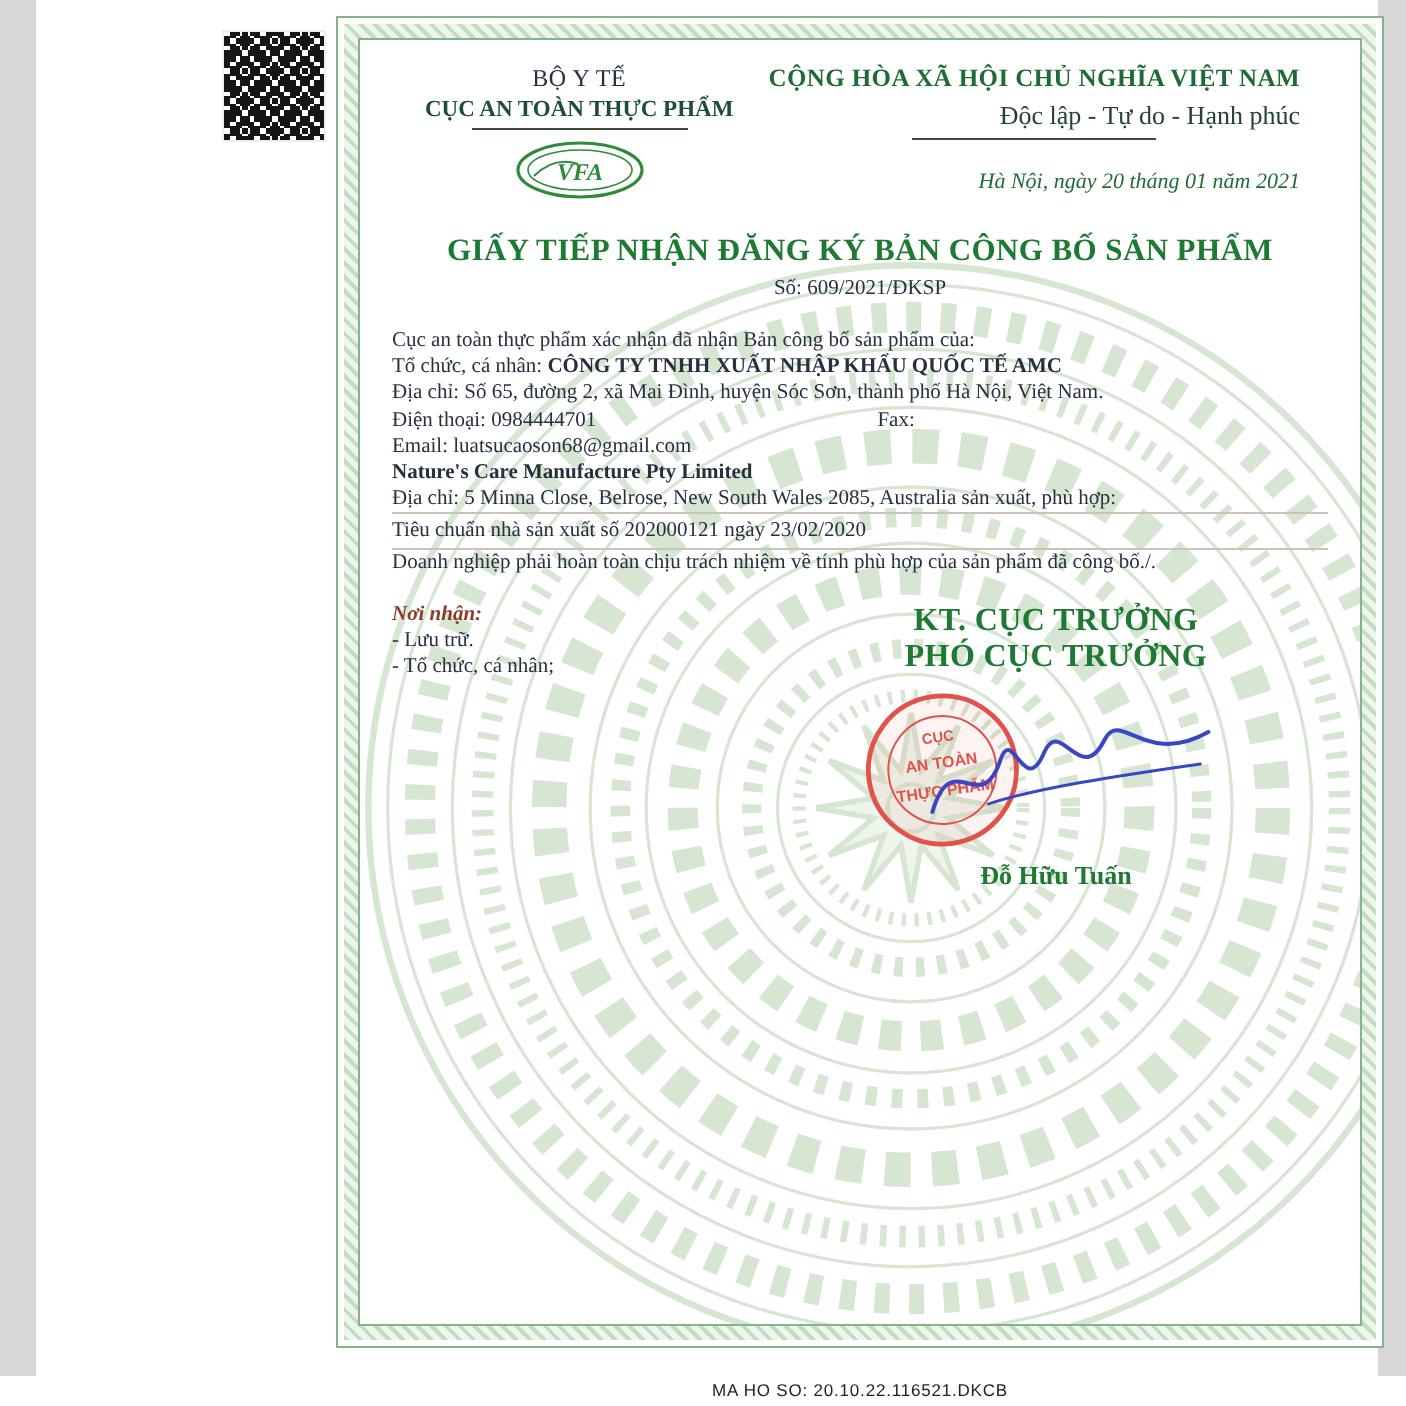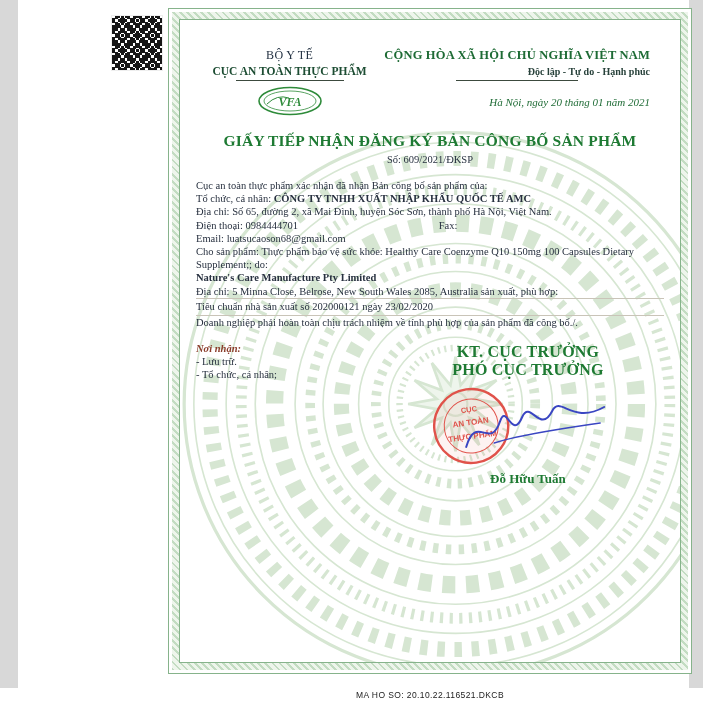--- a/index.html
+++ b/index.html
@@ -21,34 +21,34 @@
     background-position: 0 0, 3px 2px;
     outline:1px solid #eee;
   }
 
   
   .frame { position:absolute; left:168px; top:8px; width:524px; height:666px;
            border:1px solid #86b38b; padding:3px; background:#fff; }
   .band  { width:100%; height:100%; padding:7px;
            background:repeating-linear-gradient(45deg,#c3dcc2 0 2px,#eef5ec 2px 5px); }
   .inner { width:100%; height:100%; background:#fff; border:1px solid #86b38b;
-           position:relative; padding:28px 16px; overflow:hidden; }
+           position:relative; padding:12px 16px; overflow:hidden; }
 
   .watermark { position:absolute; left:-26px; top:104px; z-index:0; }
   .content { position:relative; z-index:1; }
 
   
   .header { display:flex; }
   .h-left { flex:0 0 40%; text-align:center; }
   .h-right{ flex:1 1 auto; text-align:right; padding-right:14px; }
   .ministry { font-size:12px; color:#223041; letter-spacing:.3px; }
   .agency   { font-size:11.5px; font-weight:bold; color:#1d4d33; margin-top:2px; }
   .uline    { width:108px; height:0; border-bottom:1px solid #3c4a3e; margin:3px auto 5px auto; }
   .nation { font-size:12.5px; font-weight:bold; color:#1e6b35; letter-spacing:.2px; }
-  .motto  { font-size:10px; font-weight:bold; color:#27413a; margin-top:3px; }
+  .motto  { font-size:13px; font-weight:normal; color:#27413a; margin-top:3px; }
   .uline2 { width:122px; height:0; border-bottom:1px solid #3c4a3e; margin:3px auto 0 auto; }
   .dateline { font-size:11px; font-style:italic; color:#1e6b35; margin-top:15px; }
 
   
   .title { text-align:center; margin-top:12px; font-size:15.5px; font-weight:bold;
            color:#1e7a33; letter-spacing:.2px; white-space:nowrap; }
   .doc-num { text-align:center; margin-top:4px; font-size:10.5px; color:#27303f; }
 
   
   .bodytxt { margin-top:14px; font-size:10.5px; line-height:13.2px; color:#27303f; }
@@ -149,24 +149,20 @@
             </p>
             <p>
               <span>Điện thoại:</span>
               <span>0984444701</span>
               <span class="fax-label">Fax:</span>
             </p>
             <p>
               <span>Email:</span>
               <span>luatsucaoson68@gmail.com</span>
             </p>
-            <p>
-              <span>Cho sản phẩm:</span>
-              <span>Thực phẩm bảo vệ sức khỏe: Healthy Care Coenzyme Q10 150mg 100 Capsules Dietary Supplement;; do:</span>
-            </p>
             <p class="b">Nature's Care Manufacture Pty Limited</p>
             <p>
               <span>Địa chỉ:</span>
               <span>5 Minna Close, Belrose, New South Wales 2085, Australia sản xuất, phù hợp:</span>
             </p>
             <p class="standard">Tiêu chuẩn nhà sản xuất số 202000121 ngày 23/02/2020</p>
             <p>Doanh nghiệp phải hoàn toàn chịu trách nhiệm về tính phù hợp của sản phẩm đã công bố./.</p>
           </div>
 
           <div class="bottom-row">

